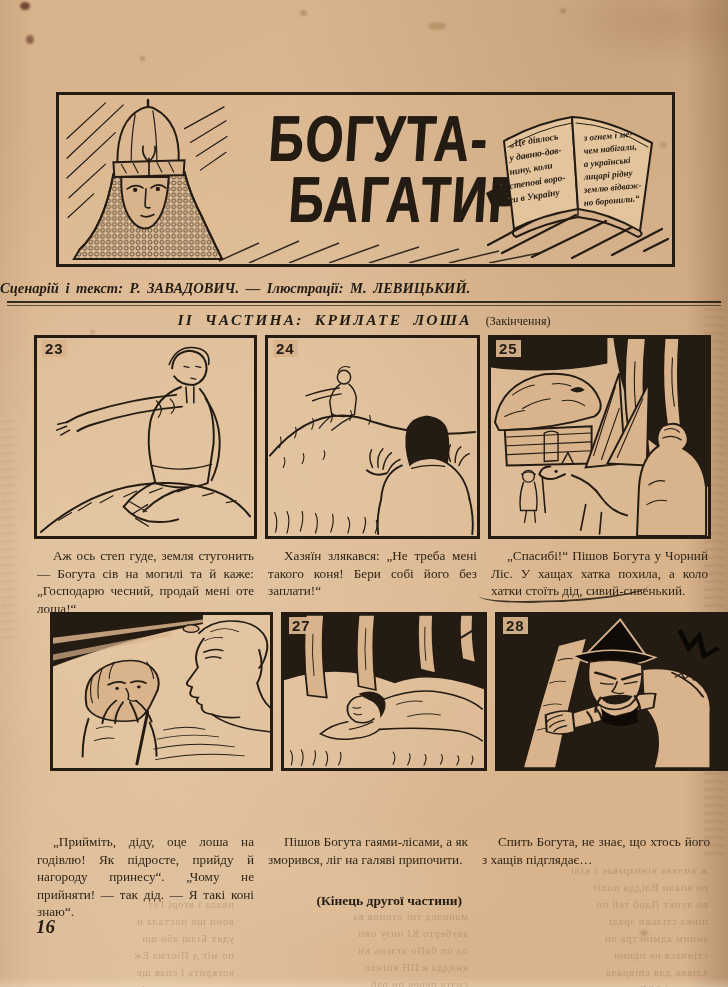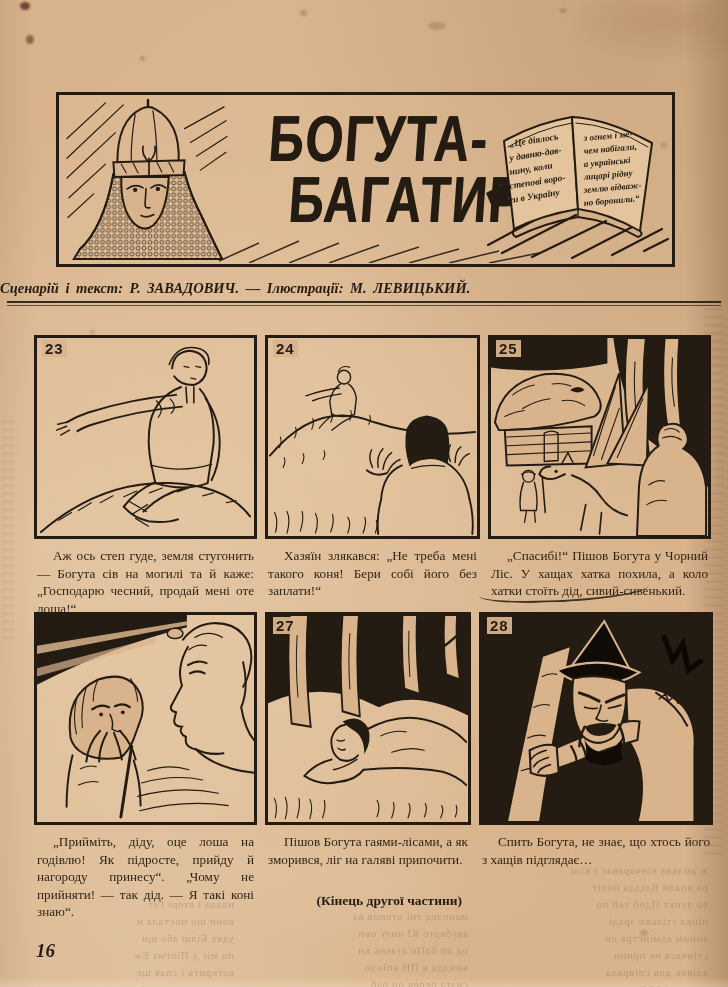--- a/index.html
+++ b/index.html
@@ -44,38 +44,38 @@
   .rule{position:absolute;left:7px;right:7px;border-top:2px solid rgba(36,28,18,.9);}
   .rule-a{top:301px;}
   .rule-b{top:305px;border-top-width:1px;opacity:.75;}
   .section{position:absolute;left:0;right:0;top:311px;text-align:center;color:#241c12;}
   .sec-main{font-weight:bold;font-style:italic;font-size:15.5px;letter-spacing:2.2px;word-spacing:5px;}
   .sec-sub{font-size:12px;margin-left:10px;}
 
   .row{position:absolute;display:grid;column-gap:8px;z-index:2;margin-left:10px;}
   .panels-row1{left:24px;top:335px;grid-template-columns:223px 215px 223px;height:204px;}
   .caps-row1{left:24px;top:545px;grid-template-columns:223px 215px 223px;}
-  .panels-row2{left:24px;top:612px;grid-template-columns:223px 206px 234px;height:213px;}
+  .panels-row2{left:40px;top:612px;grid-template-columns:223px 206px 234px;height:159px;}
   .caps-row2{left:24px;top:831px;grid-template-columns:223px 206px 234px;}
   .panel{position:relative;border:3px solid #241c12;box-sizing:border-box;
     overflow:hidden;background:rgba(232,206,168,.22);}
   .art{position:absolute;left:0;top:0;width:100%;height:100%;}
   .pnum{position:absolute;top:2px;left:5px;z-index:3;
     font:bold 15px "Liberation Sans","DejaVu Sans",sans-serif;letter-spacing:1px;
     color:#241c12;background:rgba(216,179,140,.95);padding:0 3px;line-height:1.15;}
   .pnum:empty{display:none;}
   .caption{margin:2px 0 0 0;padding:0 3px;font-size:13.2px;line-height:1.33;
     text-align:justify;text-indent:16px;color:#2f2516;}
   .swash{position:absolute;left:479px;top:586px;width:170px;height:14px;
     border-bottom:2.2px solid rgba(36,28,18,.85);border-radius:0 0 60% 40%/0 0 14px 9px;
     transform:rotate(-2deg);z-index:2;}
   .endnote{position:absolute;left:250px;top:893px;width:212px;text-align:right;
     font-weight:bold;font-size:13.5px;color:#241c12;z-index:2;}
   .pageno{position:absolute;left:36px;top:916px;font-weight:bold;font-style:italic;
-    font-size:19px;color:#241c12;z-index:2;margin-top:24px;}
+    font-size:19px;color:#241c12;z-index:2;}
 </style>
 </head>
 <body>
 
 <div class="page">
 
   <div class="spot" style="left:20px;top:2px;width:10px;height:8px;background:#4a1a10;opacity:.7;"></div>
   <div class="spot" style="left:26px;top:35px;width:8px;height:9px;background:#55241a;opacity:.55;"></div>
   <div class="spot" style="left:300px;top:10px;width:7px;height:6px;background:#6e4a26;opacity:.3;"></div>
   <div class="spot" style="left:428px;top:22px;width:18px;height:8px;background:#8a6a3a;opacity:.35;"></div>
@@ -177,20 +177,24 @@
         <text x="100" y="83" font-size="9" transform="rotate(-5 100 83)">лицарі рідну</text>
         <text x="100" y="96" font-size="9" transform="rotate(-5 100 96)">землю відваж-</text>
         <text x="100" y="109" font-size="9" transform="rotate(-5 100 109)">но боронили.“</text>
       </g>
     </svg>
   </div>
 
   <div class="credits">Сценарій і текст: Р. ЗАВАДОВИЧ.  — Ілюстрації: М. ЛЕВИЦЬКИЙ.</div>
   <div class="rule rule-a"></div>
   <div class="rule rule-b"></div>
+  <div class="section">
+    <span class="sec-main">ІІ ЧАСТИНА: КРИЛАТЕ ЛОША</span>
+    <span class="sec-sub">(Закінчення)</span>
+  </div>
 
   <div class="row panels-row1">
     <div class="panel">
       <svg class="art" viewBox="0 0 220 202" preserveAspectRatio="none">
         <g stroke="#241c12" fill="none" stroke-width="2" stroke-linecap="round">
           <path d="M4,198 Q64,146 134,148 Q192,150 216,182"></path>
           <path d="M22,186 l13,-8 M42,176 l13,-8 M64,168 l13,-7 M88,162 l13,-6 M114,158 l13,-5 M142,157 l12,-4 M168,161 l11,-3 M192,168 l10,-2" stroke-width="1.2"></path>
           <path d="M137,31 Q138,15 154,13 Q171,14 172,31 Q171,44 159,48 Q145,48 139,39"></path>
           <path d="M134,27 Q143,5 165,11 Q176,15 174,27" stroke-width="1.6"></path>
           <path d="M149,29 l5,1 M161,29 l5,1 M156,41 l5,1" stroke-width="1.3"></path>

